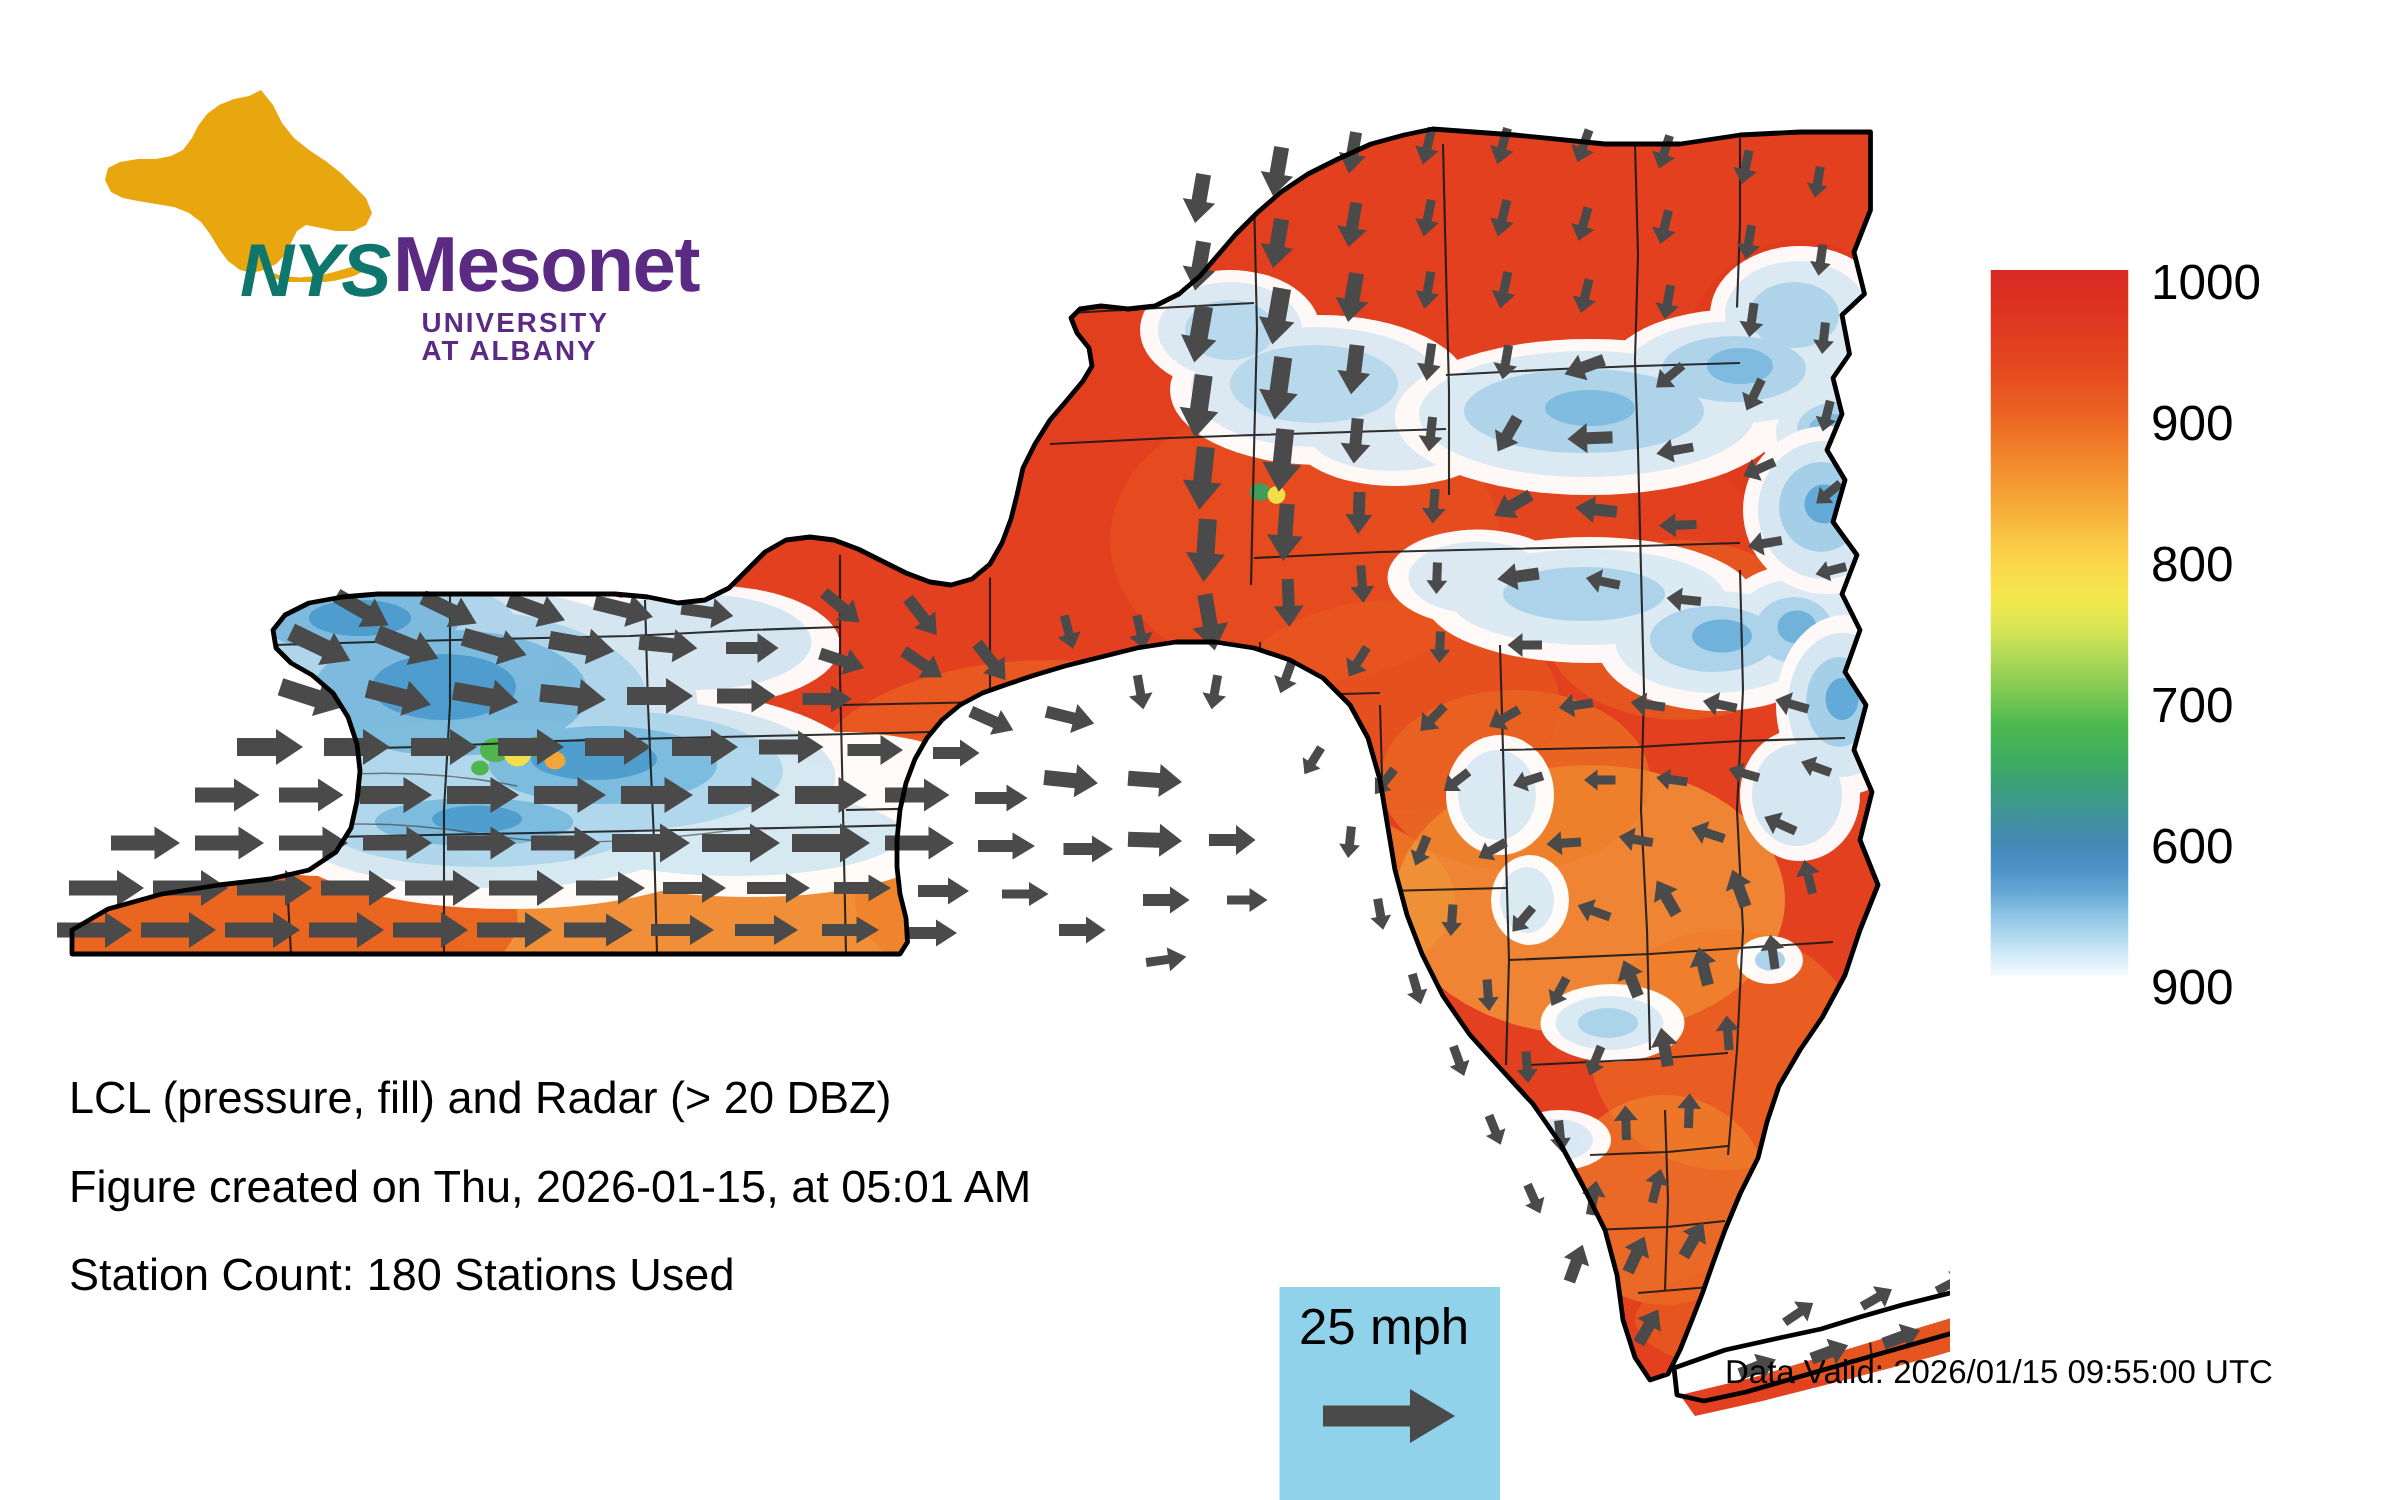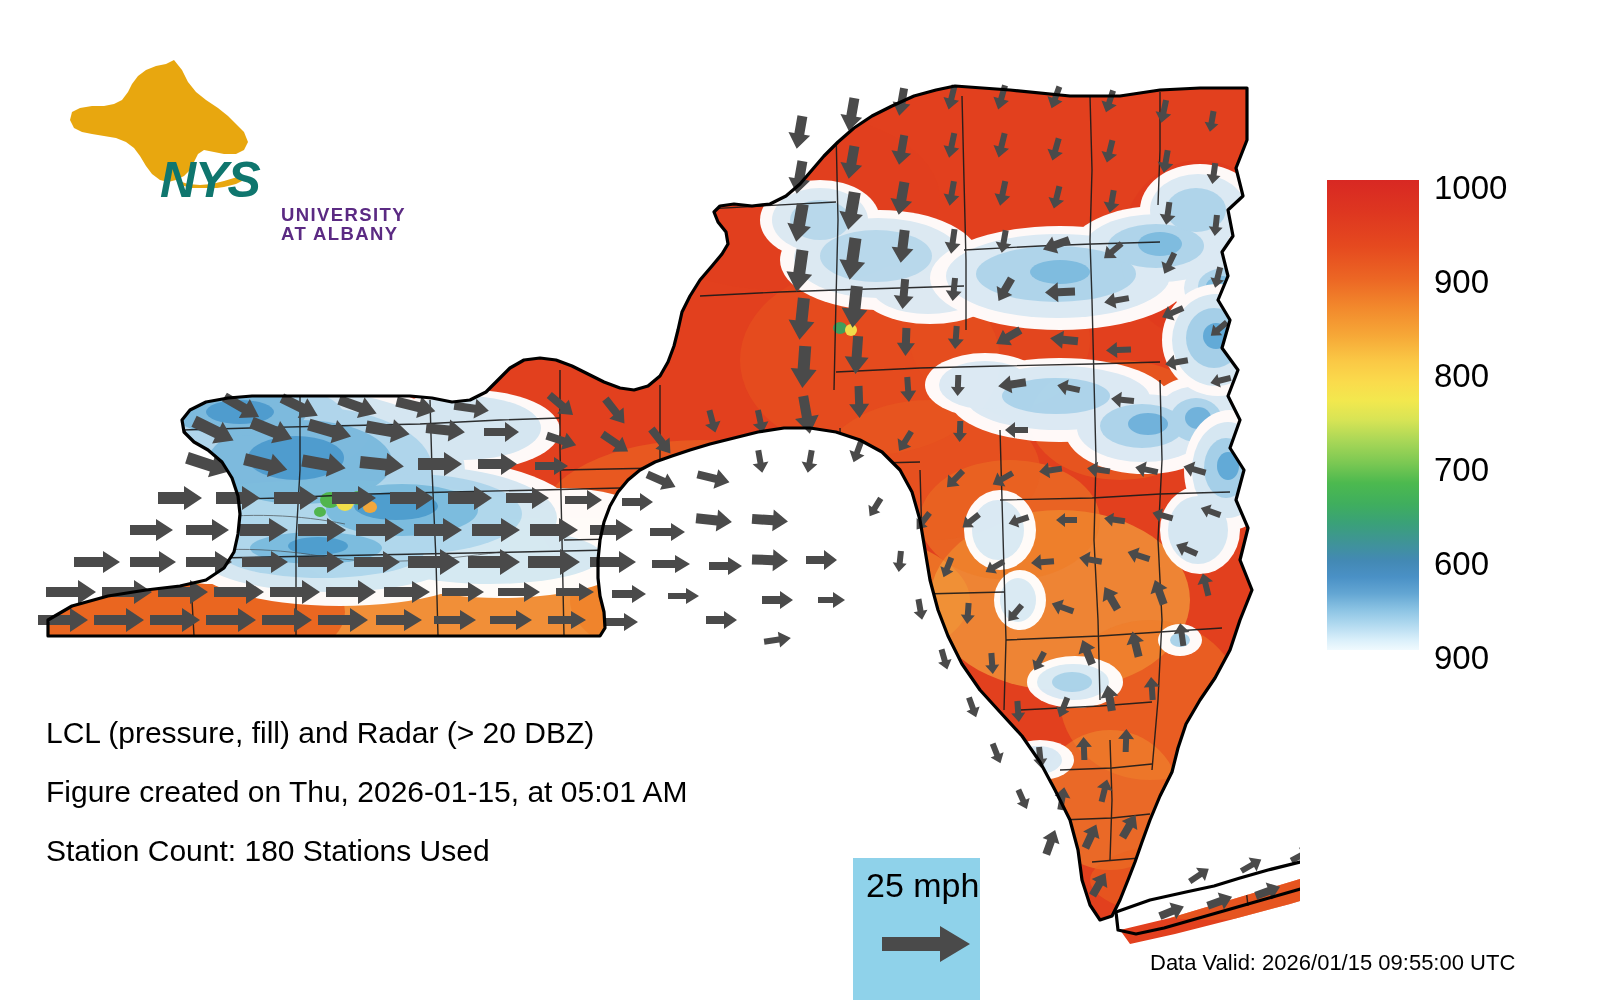--- a/index.html
+++ b/index.html
@@ -109,21 +109,21 @@
     color: #000;
     margin-bottom: 29px;
     white-space: nowrap;
   }
 
   
   #wind-key {
     position: absolute;
     left: 853px;
     top: 858px;
-    width: 127px;
+    width: 147px;
     height: 142px;
     background: #8fd2ea;
   }
   #wind-key-label {
     position: absolute;
     left: 13px;
     top: 10px;
     font-size: 34px;
     line-height: 1;
     color: #000;
@@ -132,21 +132,21 @@
   #wind-key-arrow {
     position: absolute;
     left: 29px;
     top: 66px;
   }
 
   
   #data-valid {
     position: absolute;
     left: 1150px;
-    top: 952px;
+    top: 904px;
     font-size: 22px;
     line-height: 1;
     color: #000;
     white-space: nowrap;
   }
 </style>
 </head>
 <body>
 
 <div id="map-wrap">
@@ -1178,20 +1178,21 @@
     <path fill="#e8a70f" d="M118 6 L126 2 L134 12 L140 24 L148 34 L158 42 L170 50
        L180 58 L188 66 L196 74 L200 84 L196 92 L188 96 L176 96 L166 94 L156 92
        L150 96 L146 104 L142 112 L136 118 L128 122 L120 124 L112 122 L104 116
        L98 108 L92 98 L86 90 L78 84 L68 80 L56 78 L44 76 L34 74 L26 70 L22 62
        L24 54 L32 50 L44 48 L56 48 L66 46 L74 42 L80 34 L84 26 L90 18 L98 12
        L108 8 Z"></path>
     <path fill="#e8a70f" d="M128 122 L140 126 L152 127 L164 126 L176 123 L186 120
        L192 118 L196 122 L188 126 L176 129 L162 131 L148 131 L136 128 Z"></path>
   </svg>
   <div id="logo-nys">NYS</div>
+  <div id="logo-mesonet">Mesonet</div>
   <div id="logo-univ">UNIVERSITY AT ALBANY</div>
 </div>
 
 <div id="colorbar">
   <svg id="colorbar-gradient" viewBox="0 0 92 470" preserveAspectRatio="none">
     <defs>
       <linearGradient id="cbGrad" x1="0" y1="0" x2="0" y2="1">
         <stop offset="0.000" stop-color="#d82823"></stop>
         <stop offset="0.070" stop-color="#de3720"></stop>
         <stop offset="0.140" stop-color="#e5491f"></stop>

